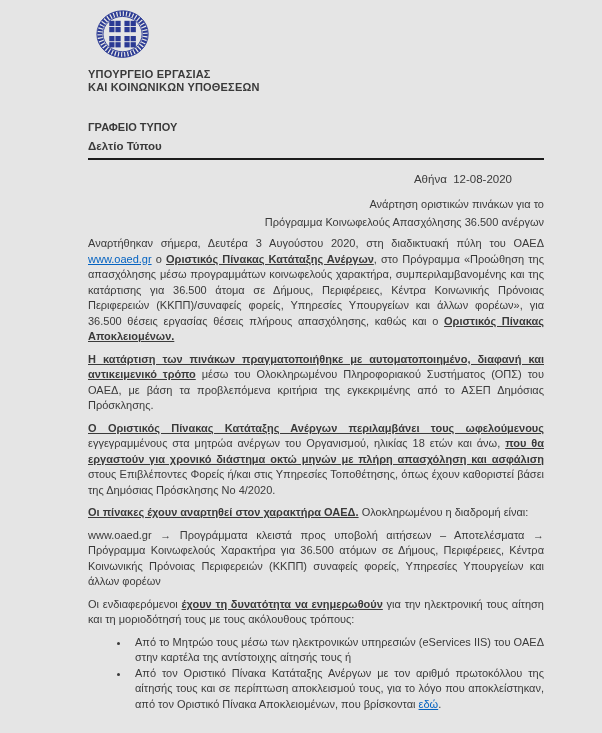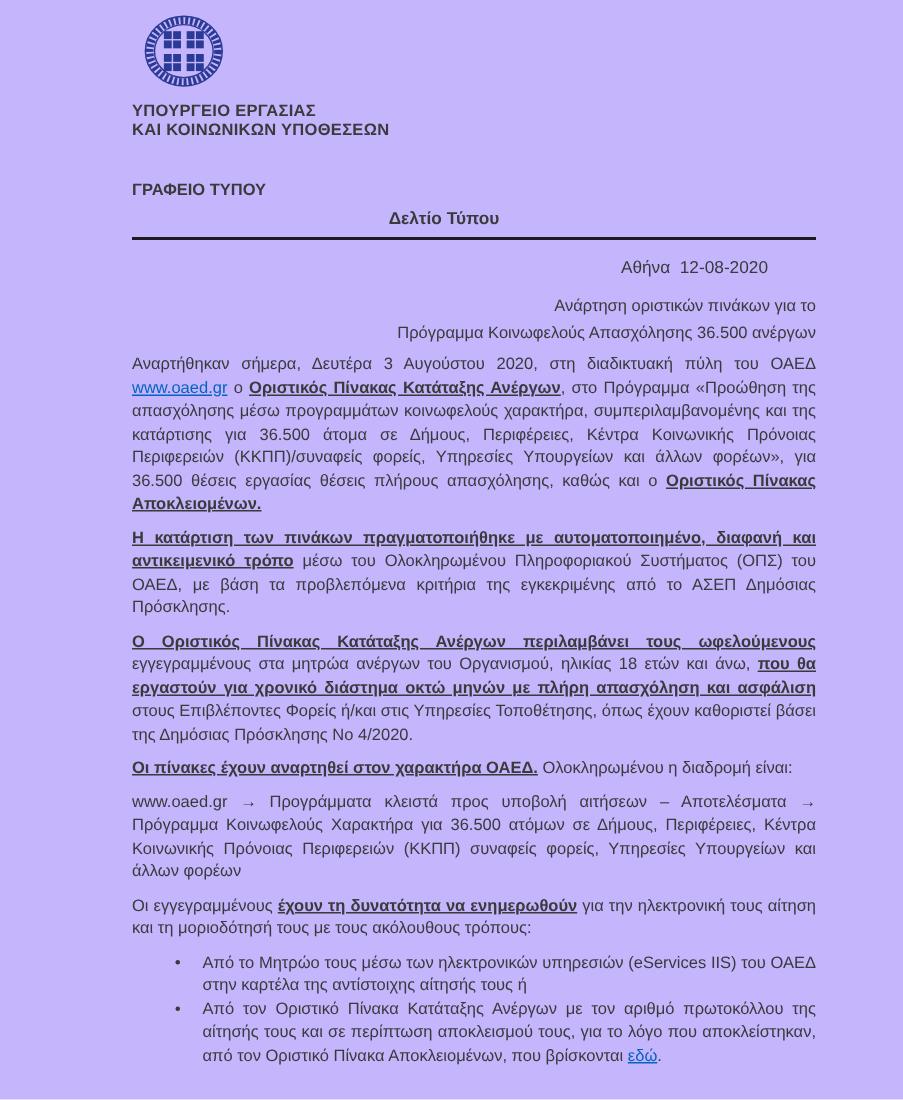--- a/index.html
+++ b/index.html
@@ -3,30 +3,30 @@
 <meta charset="utf-8">
 <style>
   * { margin:0; padding:0; box-sizing:border-box; }
   html,body { background:#ffffff; }
   body {
     width:602px; height:733px;
     font-family:"Liberation Sans","DejaVu Sans",sans-serif;
     color:#3a3a3a;
     overflow:hidden;
   }
-  .page { width:602px; height:733px; padding:8px 58px 2px 88px; background:#c4b5fd; overflow:hidden; }
+  .page { width:602px; height:733px; padding:8px 58px 2px 88px; background:#e5e5e5; overflow:hidden; }
 
   .emblem { width:57px; height:52px; margin:2px 0 6px 7px; display:block; }
 
   .min-line { font-weight:bold; font-size:11px; line-height:13px; color:#3a3a3a; letter-spacing:.2px; }
   .min-line2 { margin-top:0; }
   .office   { margin-top:27px; font-weight:bold; font-size:11px; line-height:13px; }
 
   .pressrow {
-    margin-top:6px; text-align:center; font-weight:bold; font-size:11.5px; line-height:13px;
+    margin-top:6px; text-align:left; font-weight:bold; font-size:11.5px; line-height:13px;
     padding-right:40px; padding-bottom:5px; border-bottom:2px solid #1c1c1c;
   }
   .dateline { margin-top:12px; text-align:right; padding-right:32px; font-size:11.5px; line-height:14px; white-space:pre-wrap; }
 
   .title { text-align:right; font-weight:normal; font-size:11px; line-height:14px; }
   .title-1 { margin-top:11px; }
   .title-2 { margin-top:4px; }
 
   p.body {
     margin-top:7px; font-size:11px; line-height:15.5px;
@@ -81,20 +81,20 @@
   <div class="dateline">Αθήνα  12-08-2020</div>
 
   <div class="title title-1">Ανάρτηση οριστικών πινάκων για το</div>
   <div class="title title-2">Πρόγραμμα Κοινωφελούς Απασχόλησης 36.500 ανέργων</div>
 
   <p class="body"><span>Αναρτήθηκαν σήμερα, Δευτέρα 3 Αυγούστου 2020, στη διαδικτυακή πύλη του ΟΑΕΔ </span><a class="lnk" href="#">www.oaed.gr</a><span> ο </span><span class="b">Οριστικός Πίνακας Κατάταξης Ανέργων</span><span>, στο Πρόγραμμα «Προώθηση της απασχόλησης μέσω προγραμμάτων κοινωφελούς χαρακτήρα, συμπεριλαμβανομένης και της κατάρτισης για 36.500 άτομα σε Δήμους, Περιφέρειες, Κέντρα Κοινωνικής Πρόνοιας Περιφερειών (ΚΚΠΠ)/συναφείς φορείς, Υπηρεσίες Υπουργείων και άλλων φορέων», για 36.500 θέσεις εργασίας θέσεις πλήρους απασχόλησης, καθώς και ο </span><span class="b">Οριστικός Πίνακας Αποκλειομένων.</span></p>
   <p class="body"><span class="b">Η κατάρτιση των πινάκων πραγματοποιήθηκε με αυτοματοποιημένο, διαφανή και αντικειμενικό τρόπο</span><span> μέσω του Ολοκληρωμένου Πληροφοριακού Συστήματος (ΟΠΣ) του ΟΑΕΔ, με βάση τα προβλεπόμενα κριτήρια της εγκεκριμένης από το ΑΣΕΠ Δημόσιας Πρόσκλησης.</span></p>
   <p class="body"><span class="b">Ο Οριστικός Πίνακας Κατάταξης Ανέργων περιλαμβάνει τους ωφελούμενους</span><span> εγγεγραμμένους στα μητρώα ανέργων του Οργανισμού, ηλικίας 18 ετών και άνω, </span><span class="b">που θα εργαστούν για χρονικό διάστημα οκτώ μηνών με πλήρη απασχόληση και ασφάλιση</span><span> στους Επιβλέποντες Φορείς ή/και στις Υπηρεσίες Τοποθέτησης, όπως έχουν καθοριστεί βάσει της Δημόσιας Πρόσκλησης Νο 4/2020.</span></p>
   <p class="body"><span class="b">Οι πίνακες έχουν αναρτηθεί στον χαρακτήρα ΟΑΕΔ.</span><span> Ολοκληρωμένου η διαδρομή  είναι:</span></p>
   <p class="body"><span>www.oaed.gr → Προγράμματα κλειστά προς υποβολή αιτήσεων – Αποτελέσματα → Πρόγραμμα Κοινωφελούς Χαρακτήρα για 36.500 ατόμων σε Δήμους, Περιφέρειες, Κέντρα Κοινωνικής Πρόνοιας Περιφερειών (ΚΚΠΠ) συναφείς φορείς, Υπηρεσίες Υπουργείων και άλλων φορέων</span></p>
-  <p class="body"><span>Οι εγγεγραμμένους </span><span class="b">έχουν τη δυνατότητα να ενημερωθούν</span><span> για την ηλεκτρονική τους αίτηση και τη μοριοδότησή τους με τους ακόλουθους τρόπους:</span></p>
+  <p class="body"><span>Οι ενδιαφερόμενοι </span><span class="b">έχουν τη δυνατότητα να ενημερωθούν</span><span> για την ηλεκτρονική τους αίτηση και τη μοριοδότησή τους με τους ακόλουθους τρόπους:</span></p>
 
   <ul class="bullets">
     <li><span>Από το Μητρώο τους μέσω των ηλεκτρονικών υπηρεσιών (eServices IIS) του ΟΑΕΔ στην καρτέλα της αντίστοιχης αίτησής τους ή</span></li>
     <li><span>Από τον Οριστικό Πίνακα Κατάταξης Ανέργων με τον αριθμό πρωτοκόλλου της αίτησής τους και σε περίπτωση αποκλεισμού τους, για το λόγο που αποκλείστηκαν, από τον Οριστικό Πίνακα Αποκλειομένων, που βρίσκονται </span><a class="lnk" href="#">εδώ</a><span>.</span></li>
   </ul>
 
 </div>
 
 </body></html>

